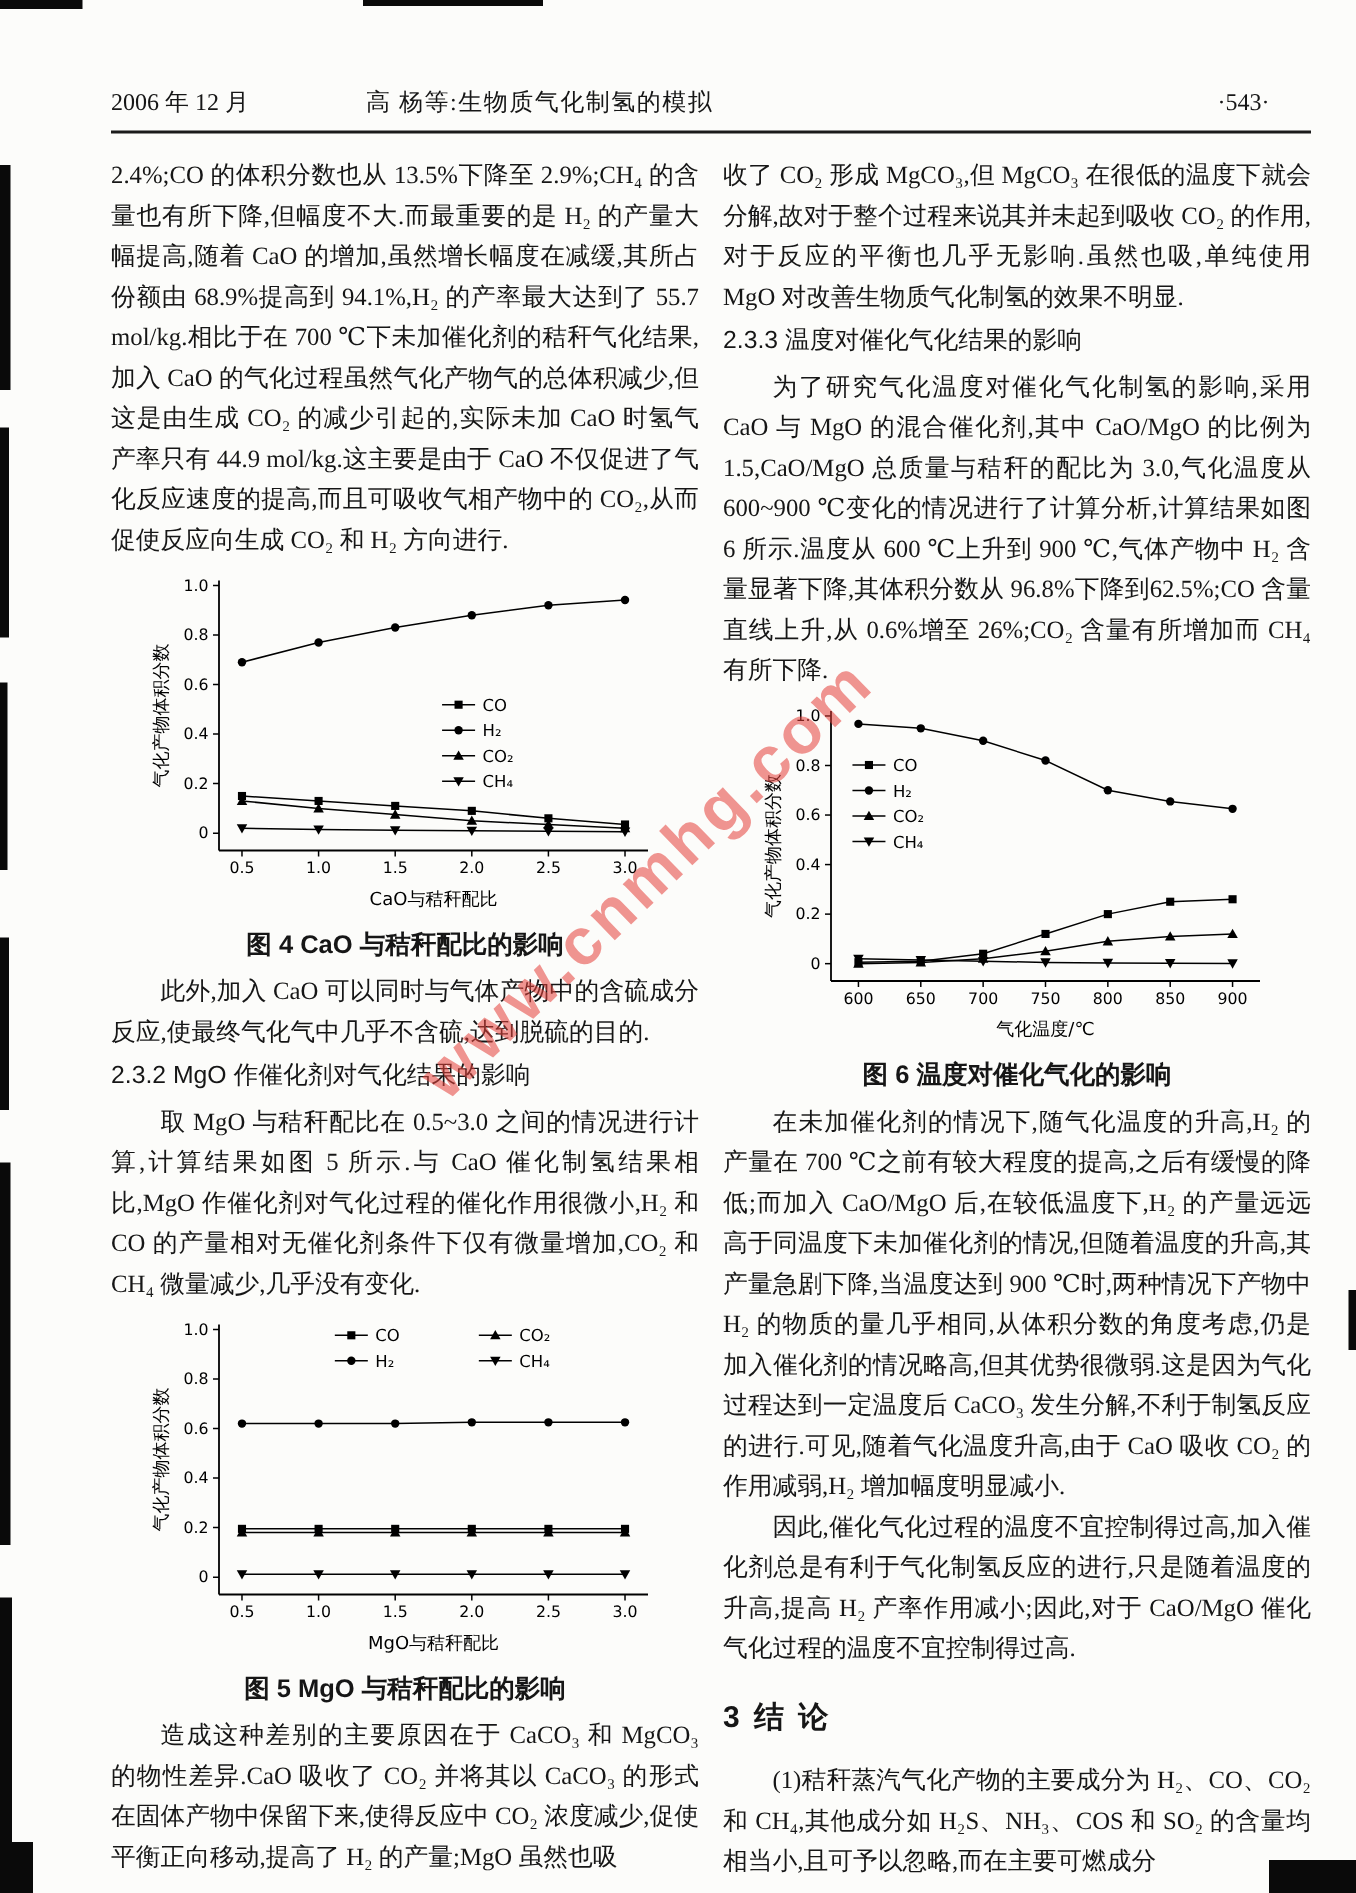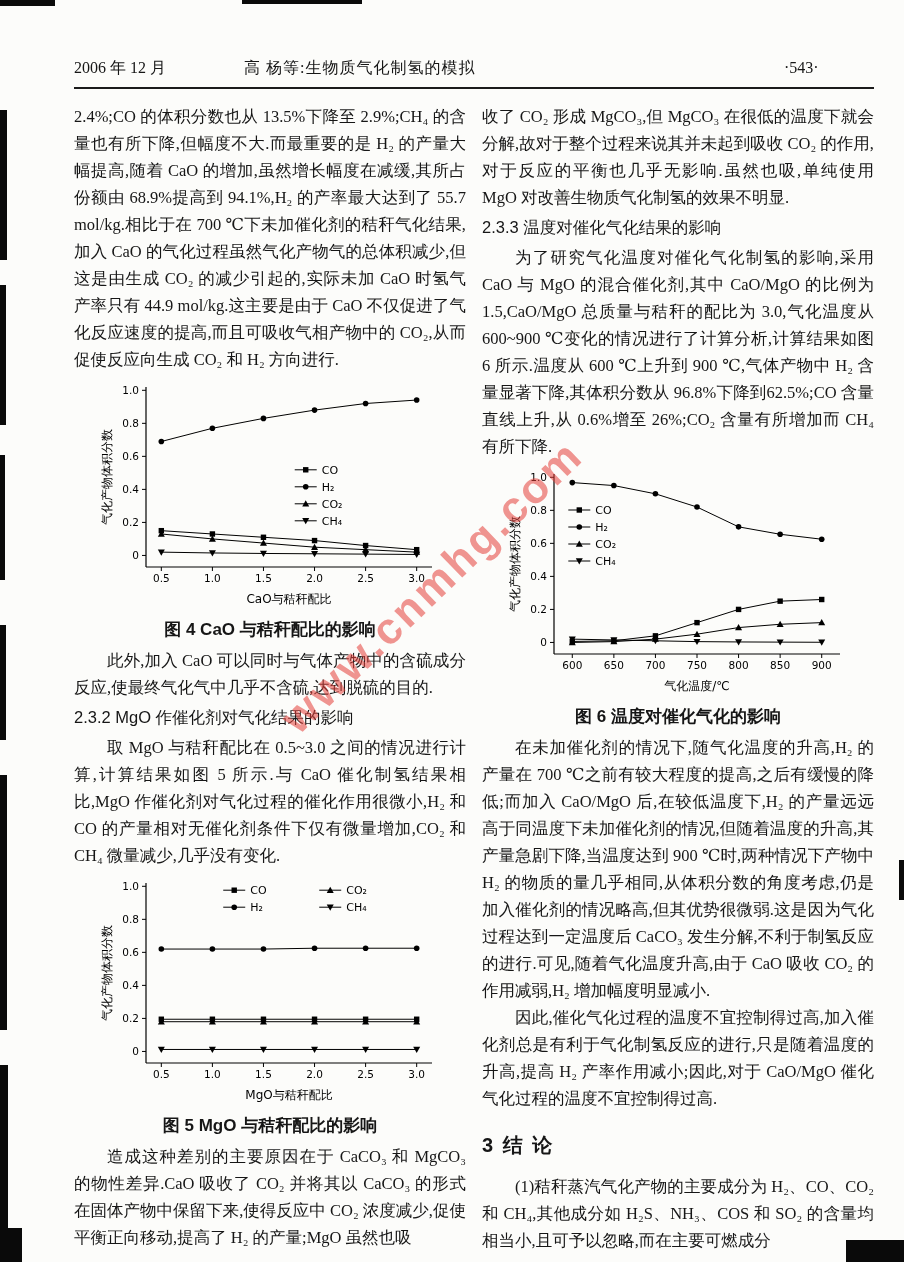--- a/index.html
+++ b/index.html
@@ -5,21 +5,21 @@
   html,body{margin:0;padding:0;}
   body{
     width:904px;height:1262px;position:relative;overflow:hidden;
     background:#fcfcfa;color:#161616;
     font-family:"Liberation Serif","DejaVu Serif",serif;
   }
   .page{position:absolute;left:74px;top:58px;width:800px;}
   .header{display:flex;align-items:baseline;font-size:16px;}
   .header .hd-left{width:170px;}
   .header .hd-center{flex:1;text-align:left;letter-spacing:1px;}
-  .header .hd-right{width:90px;text-align:left;}
+  .header .hd-right{width:90px;text-align:center;}
   .rule{border-bottom:2px solid #1b1b1b;margin-top:8px;}
   .cols{display:flex;gap:16px;margin-top:14px;}
   .col{width:392px;font-size:16.5px;line-height:27px;text-align:justify;}
   .col p{margin:0;text-indent:2em;}
   .col p.noindent{text-indent:0;}
   .sect{font-family:"Liberation Sans","DejaVu Sans",sans-serif;font-weight:normal;
         font-size:16.5px;margin:3px 0;}
   .h3{font-family:"Liberation Sans","DejaVu Sans",sans-serif;font-weight:bold;
       font-size:20px;margin:20px 0 14px;letter-spacing:2px;}
   figure{margin:6px auto 8px;text-align:center;}

